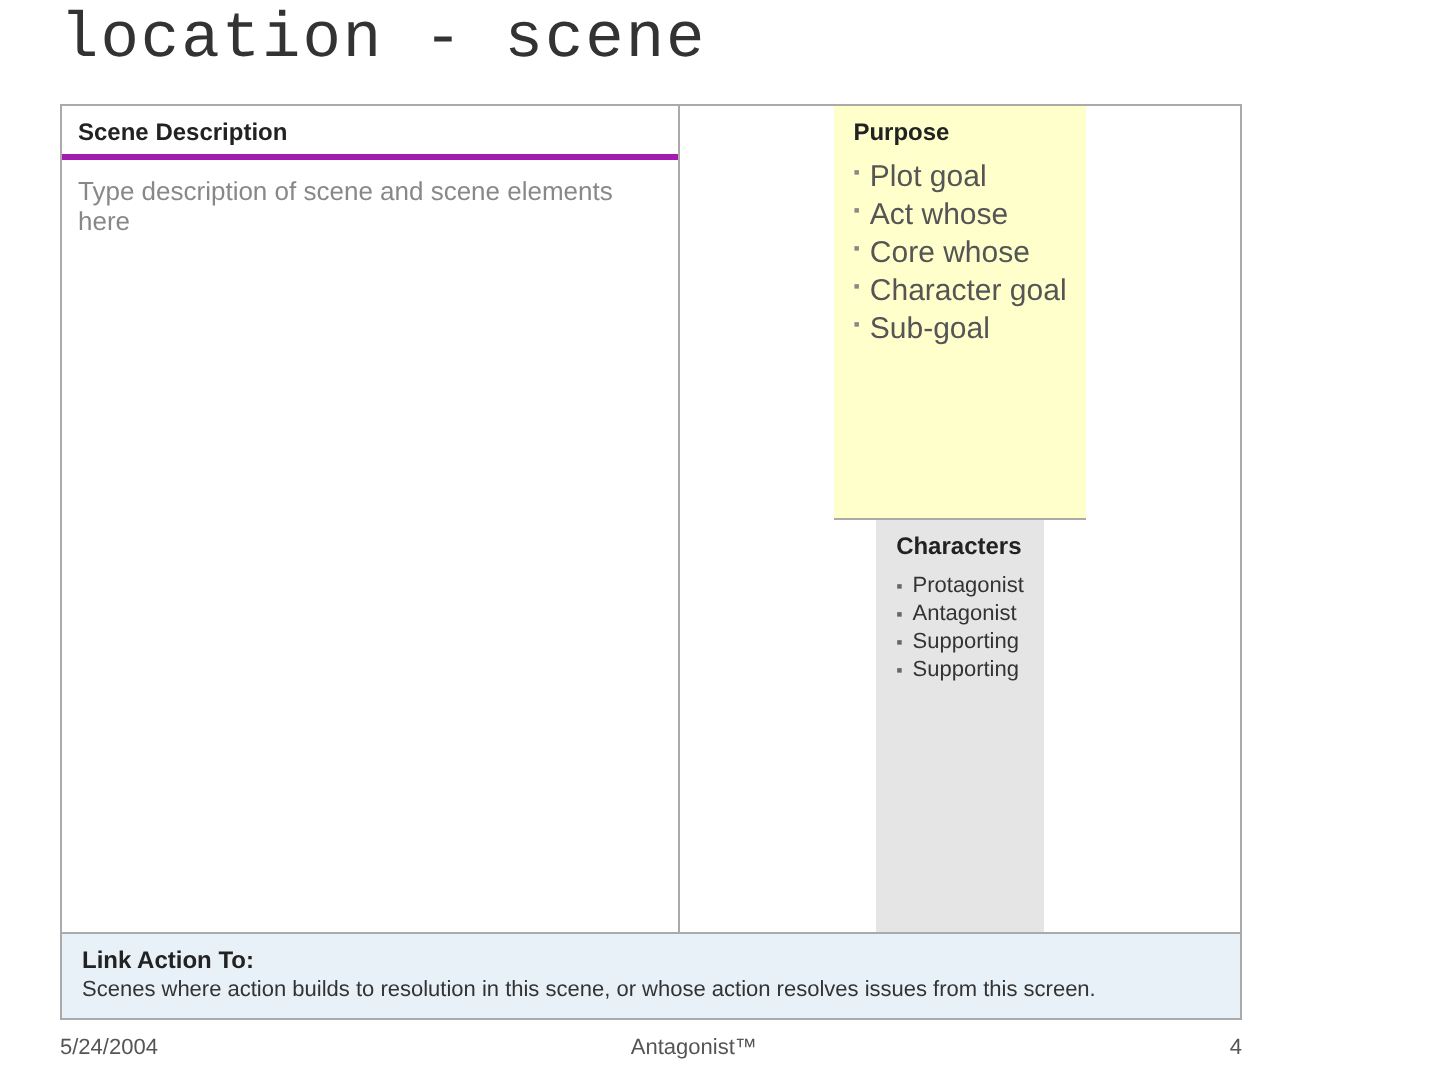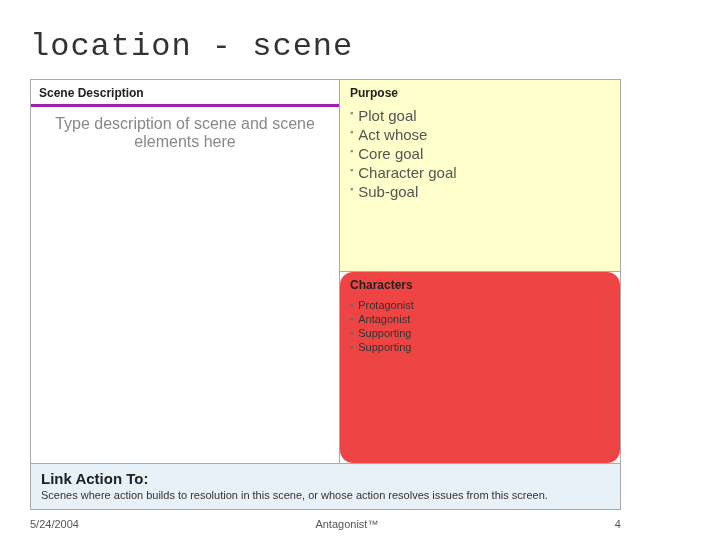--- a/index.html
+++ b/index.html
@@ -11,21 +11,21 @@
       font-size: 13px;
       color: #222;
       overflow: hidden;
     }
 
     .page {
       width: 651px;
       height: 540px;
       display: flex;
       flex-direction: column;
-      padding: 28px 30px 10px 30px;
+      padding: 1px 30px 10px 30px;
     }
 
     .title {
       font-size: 32px;
       font-weight: 300;
       letter-spacing: 1px;
       color: #333;
       margin-bottom: 14px;
       font-family: 'Courier New', Courier, monospace;
     }
@@ -49,29 +49,29 @@
       font-weight: bold;
       font-size: 12px;
       padding: 6px 8px 4px 8px;
       border-bottom: 3px solid #a21caf;
       background: #fff;
     }
 
     .left-panel-body {
       padding: 8px;
       color: #888;
-      font-size: 16px;
-      flex: 1;
-      text-align: center;
+      font-size: 13px;
+      flex: 1;
     }
 
     .right-panel {
       width: 280px;
       display: flex;
       flex-direction: column;
+      align-items: center;
     }
 
     .purpose-box {
       background: #ffffcc;
       border-bottom: 1px solid #aaa;
       padding: 6px 10px 10px 10px;
       flex: 1;
     }
 
     .purpose-header {
@@ -95,24 +95,23 @@
     }
 
     .purpose-list li::before {
       content: "▪";
       color: #888;
       font-size: 9px;
       margin-top: 1px;
     }
 
     .characters-box {
-      background: #ef4444;
+      background: #e5e5e5;
       padding: 6px 10px 10px 10px;
       flex: 1;
-      border-radius: 13px;
     }
 
     .characters-header {
       font-weight: bold;
       font-size: 12px;
       margin-bottom: 6px;
     }
 
     .characters-list {
       list-style: none;
@@ -137,21 +136,21 @@
 
     .link-action-box {
       border: 1px solid #aaa;
       border-top: none;
       background: #e8f0f8;
       padding: 6px 10px 8px 10px;
     }
 
     .link-action-title {
       font-weight: bold;
-      font-size: 15px;
+      font-size: 12px;
       margin-bottom: 2px;
     }
 
     .link-action-text {
       font-size: 11px;
       color: #333;
     }
 
     .footer {
       display: flex;
@@ -193,21 +192,21 @@
       <div class="purpose-box">
         <div class="purpose-header">Purpose</div>
         <ul class="purpose-list">
           <li>
             <span>Plot goal</span>
           </li>
           <li>
             <span>Act whose</span>
           </li>
           <li>
-            <span>Core goal</span>
+            <span>Core whose</span>
           </li>
           <li>
             <span>Character goal</span>
           </li>
           <li>
             <span>Sub-goal</span>
           </li>
         </ul>
       </div>
 

